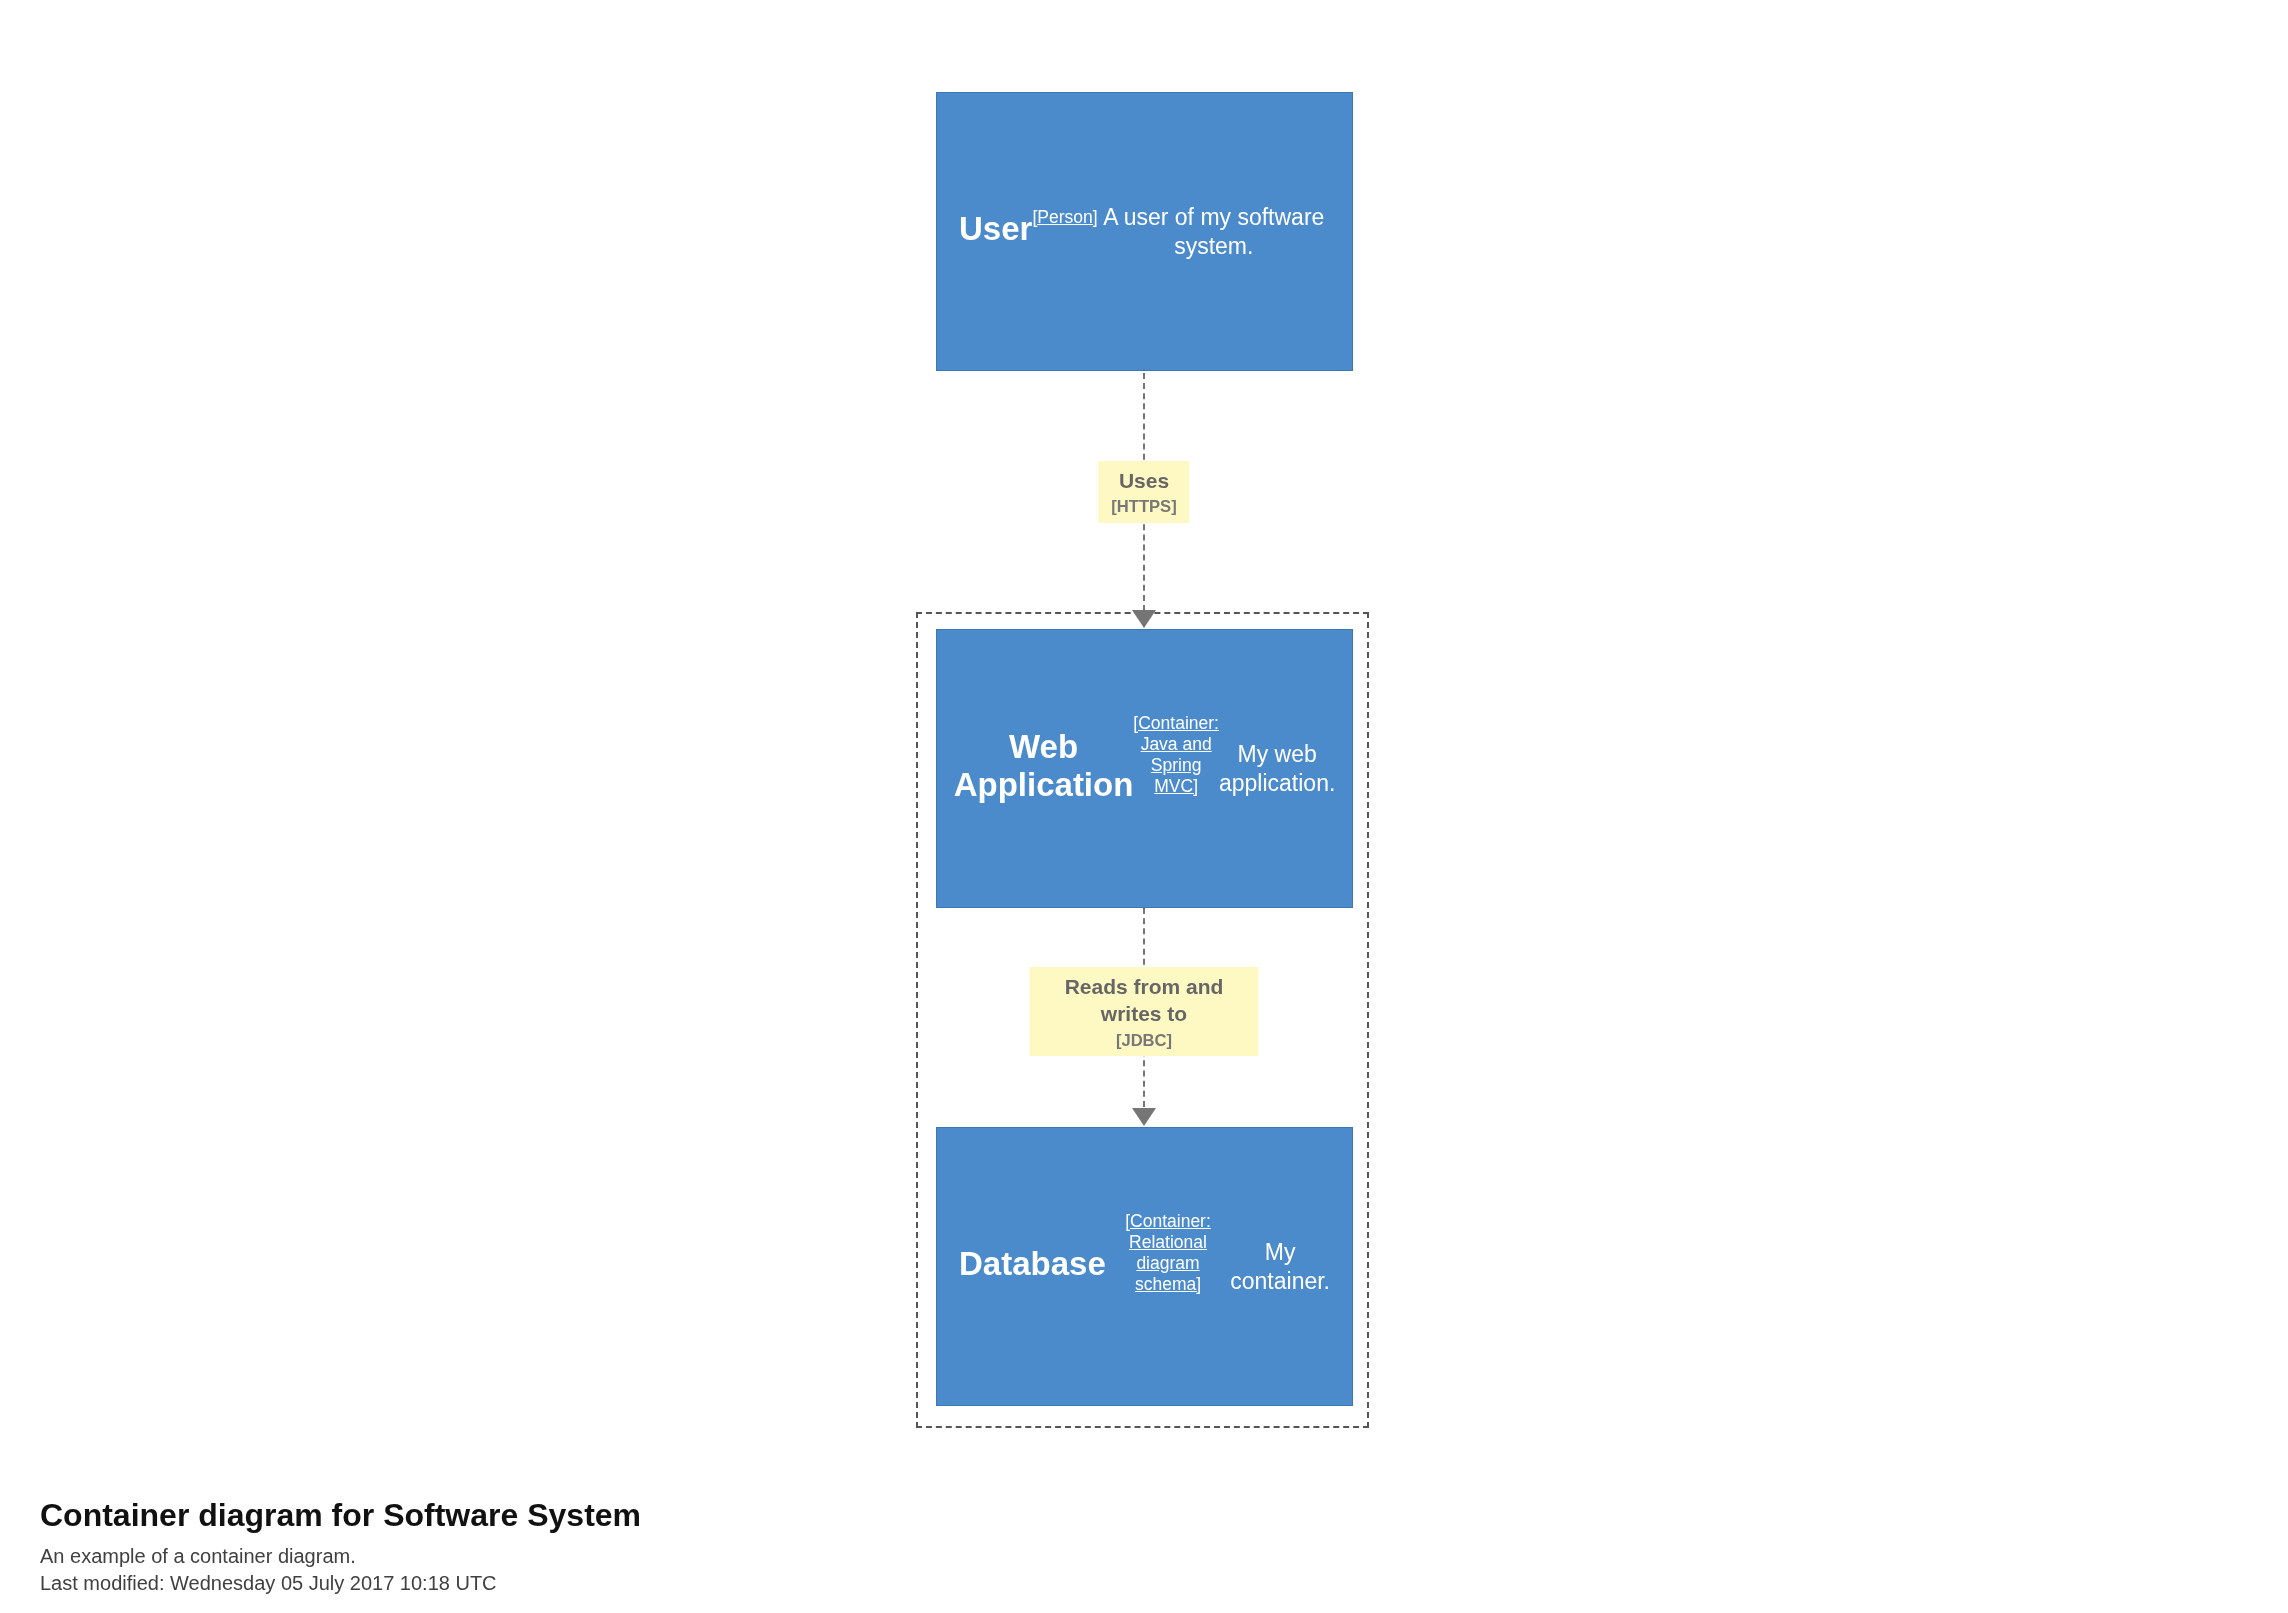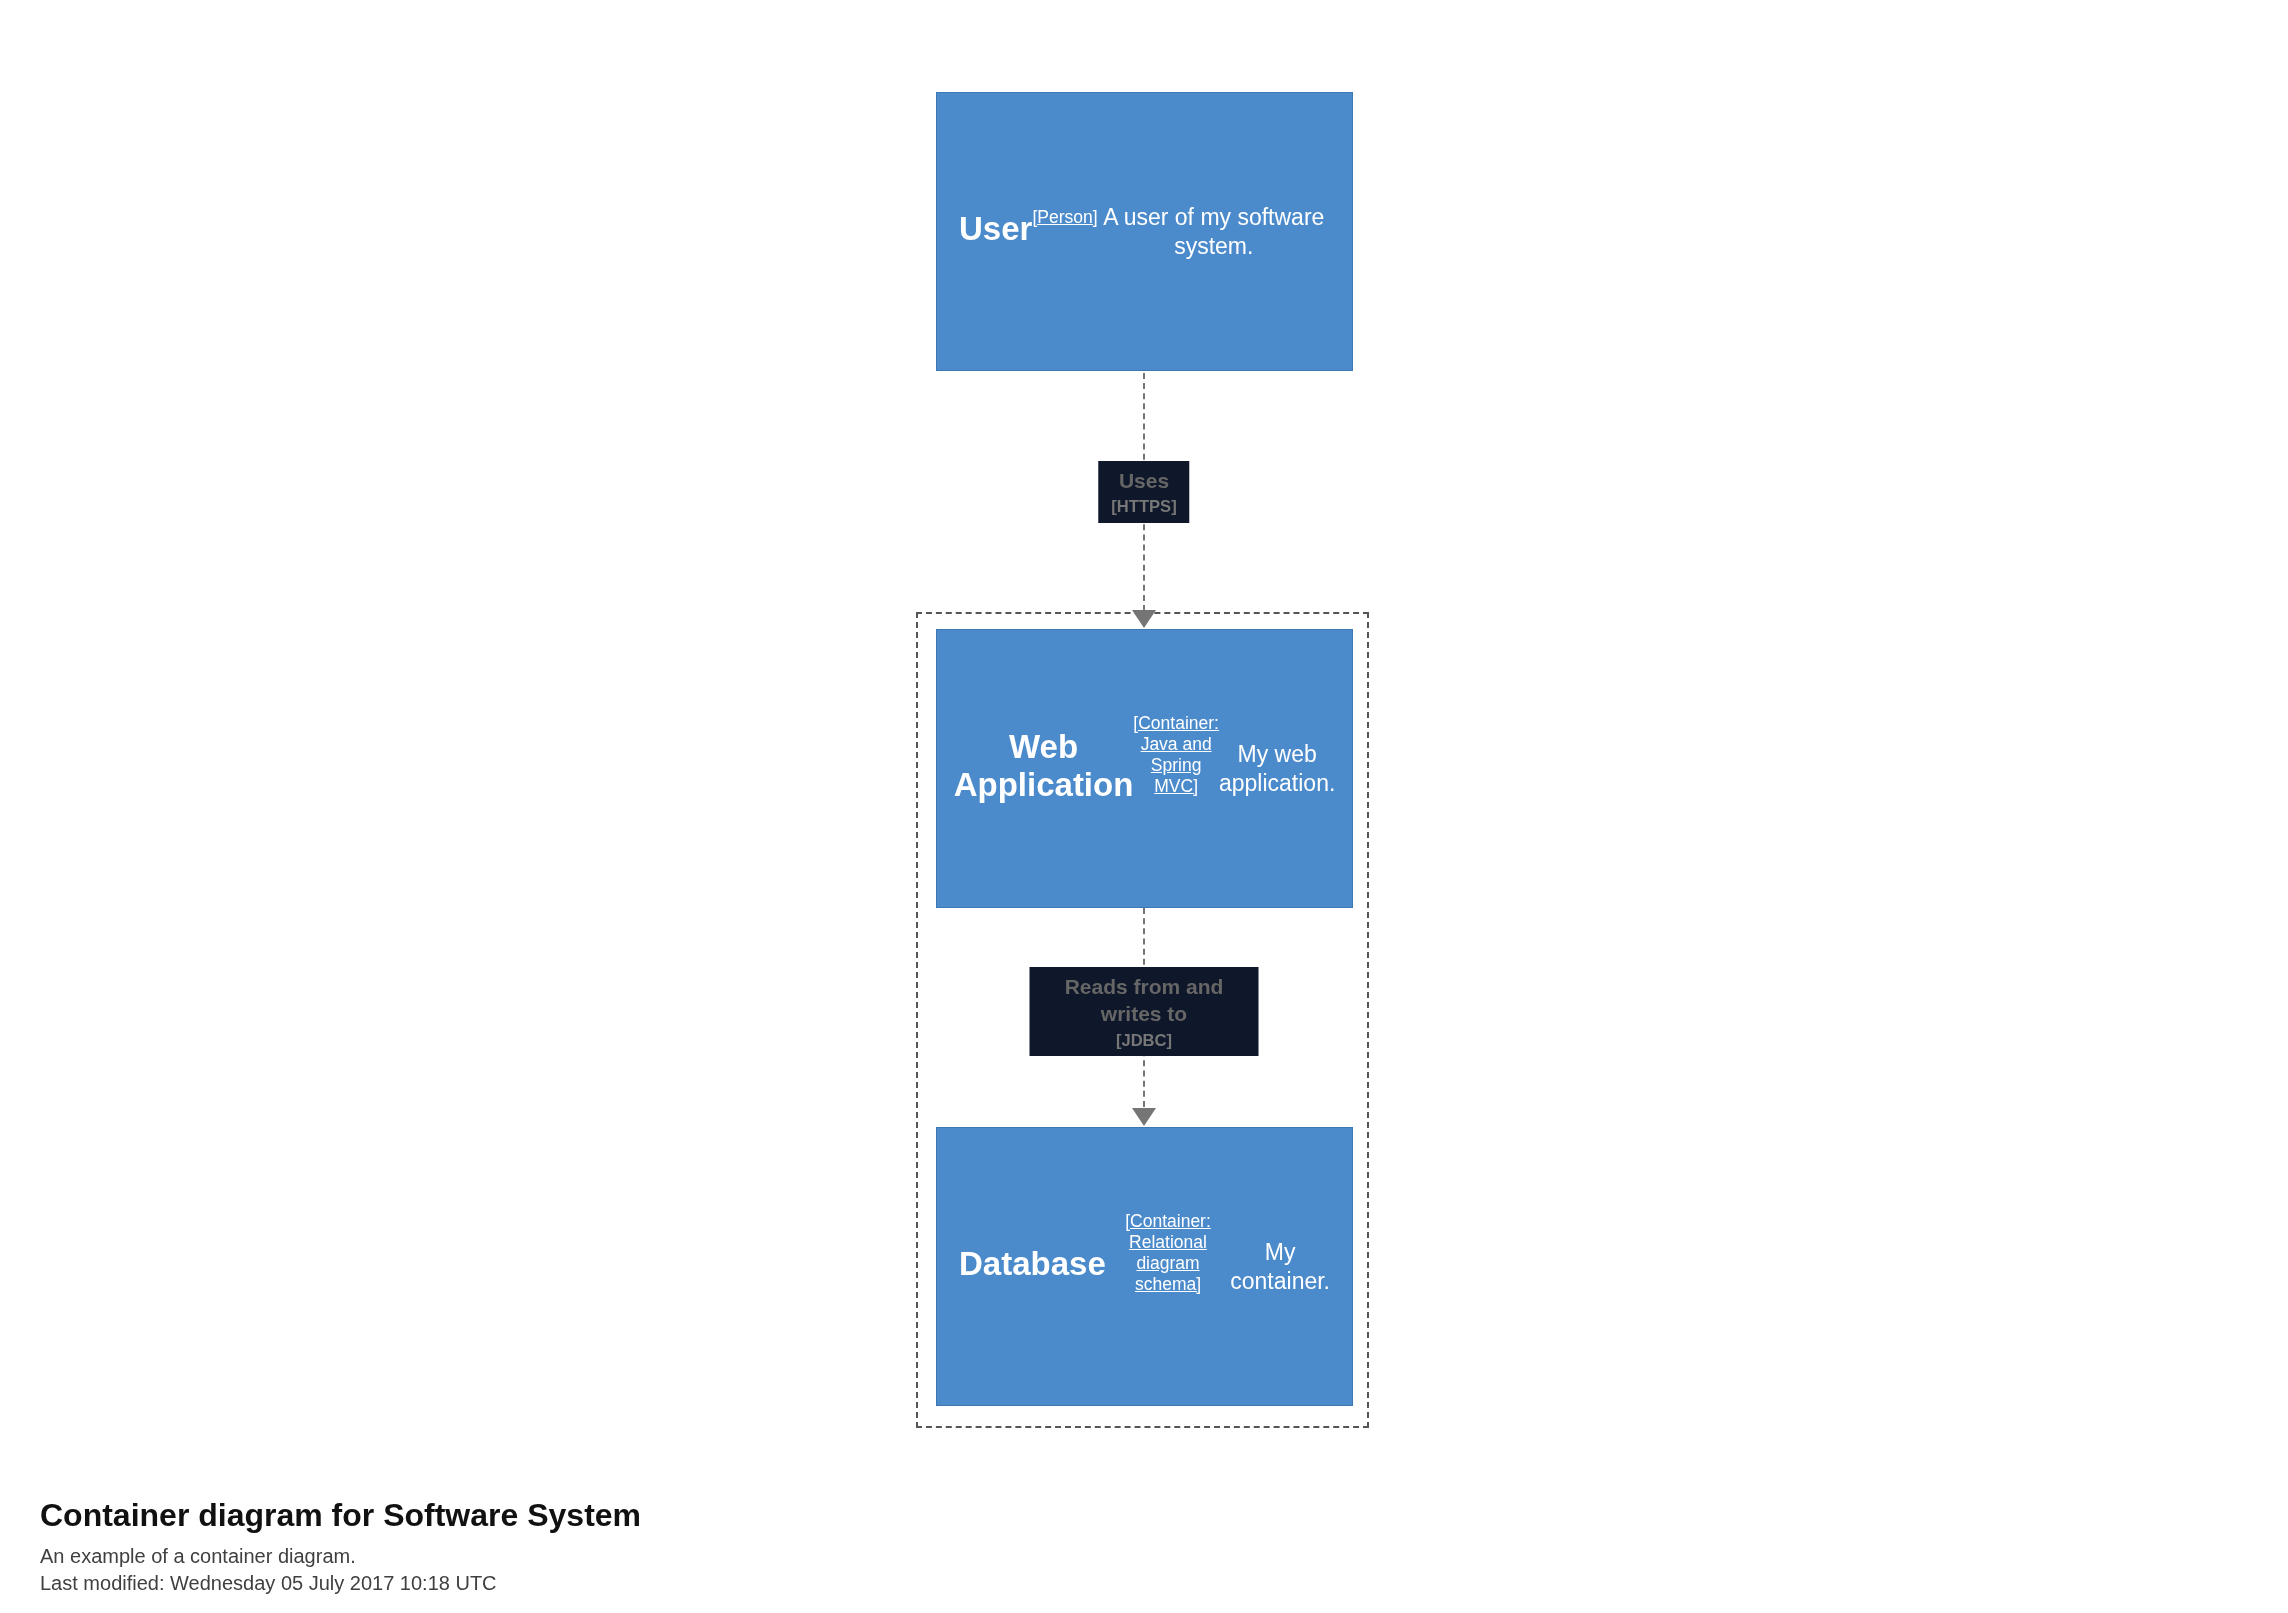--- a/index.html
+++ b/index.html
@@ -83,21 +83,21 @@
     border-top: 18.5px solid var(--line, #757575);
   }
   #arrowhead-uses { left: 1132px; top: 610px; }
   #arrowhead-jdbc { left: 1132px; top: 1108px; }
 
   
   .rel-label {
     position: absolute;
     left: 1144px;
     transform: translateX(-50%);
-    background: #0f172a;
+    background: #fef9c3;
     text-align: center;
     padding: 5.5px 13px;
   }
   #rel-label-uses { top: 461px; }
   #rel-label-jdbc { top: 967px; width: 203px; }
   .rel-label-text {
     font-size: 21px;
     font-weight: 700;
     color: #666666;
     line-height: 1.3;

